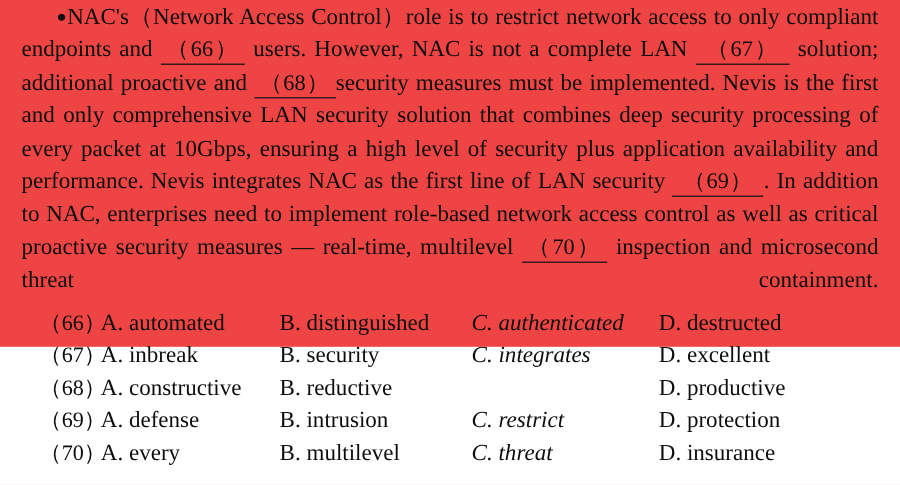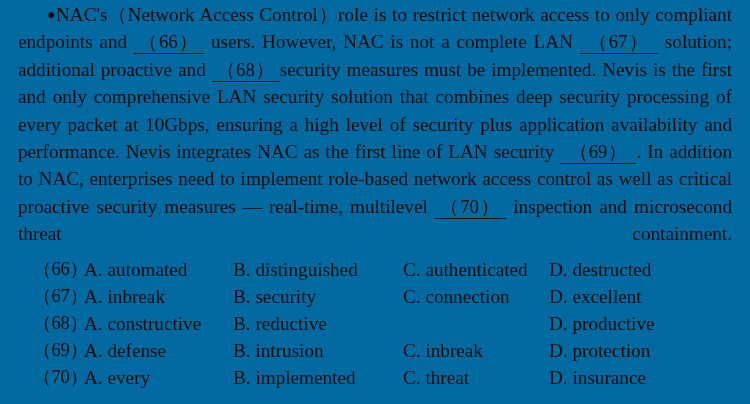--- a/index.html
+++ b/index.html
@@ -12,22 +12,22 @@
     width: 750px;
     height: 404px;
     overflow: hidden;
     font-family: "Liberation Serif", "DejaVu Serif", serif;
     color: #0d0d0d;
     -webkit-font-smoothing: none;
   }
   #page {
     position: relative;
     width: 750px;
-    height: 404px;
-    background: #0369a1;
+    height: 289px;
+    background: #ef4444;
   }
   
   .passage {
     position: absolute;
     left: 18px;
     top: 1px;
     width: 714px;
     font-size: 19.2px;
     line-height: 27.4px;
     text-align: justify;
@@ -75,21 +75,21 @@
     line-height: 27px;
     white-space: nowrap;
   }
   .opt-num {
     position: absolute;
     left: 33px;
     font-size: 18.4px;
   }
   .opt-a { position: absolute; left: 84px; }
   .opt-b { position: absolute; left: 233px; text-align: right; }
-  .opt-c { position: absolute; left: 403px; }
+  .opt-c { position: absolute; left: 393px; font-style: italic; }
   .opt-d { position: absolute; left: 549px; }
 </style>
 </head>
 <body>
 
 <div id="page">
 
   <div class="passage">
     <p><span class="bullet">●</span><span>NAC's（Network Access Control）role is to restrict network access to only compliant endpoints and </span><span class="blank mid">（66）</span><span> users. However, NAC is not a complete LAN </span><span class="blank wide">（67）</span><span> solution; additional proactive and </span><span class="blank mid">（68）</span><span>security measures must be implemented. Nevis is the first and only comprehensive LAN security solution that combines deep security processing of every packet at 10Gbps, ensuring a high level of security plus application availability and performance. Nevis integrates NAC as the first line of LAN security </span><span class="blank wide">（69）</span><span>. In addition to NAC, enterprises need to implement role-based network access control as well as critical proactive security measures — real-time, multilevel </span><span class="blank mid">（70）</span><span> inspection and microsecond threat containment.</span></p>
   </div>
@@ -101,41 +101,41 @@
       <span class="opt-a">A. automated</span>
       <span class="opt-b">B. distinguished</span>
       <span class="opt-c">C. authenticated</span>
       <span class="opt-d">D. destructed</span>
     </div>
 
     <div class="opt-row">
       <span class="opt-num">（67）</span>
       <span class="opt-a">A.  inbreak</span>
       <span class="opt-b">B. security</span>
-      <span class="opt-c">C. connection</span>
+      <span class="opt-c">C. integrates</span>
       <span class="opt-d">D. excellent</span>
     </div>
 
     <div class="opt-row">
       <span class="opt-num">（68）</span>
       <span class="opt-a">A. constructive</span>
       <span class="opt-b">B. reductive</span>
       <span class="opt-d">D. productive</span>
     </div>
 
     <div class="opt-row">
       <span class="opt-num">（69）</span>
       <span class="opt-a">A. defense</span>
       <span class="opt-b">B. intrusion</span>
-      <span class="opt-c">C. inbreak</span>
+      <span class="opt-c">C. restrict</span>
       <span class="opt-d">D. protection</span>
     </div>
 
     <div class="opt-row">
       <span class="opt-num">（70）</span>
       <span class="opt-a">A. every</span>
-      <span class="opt-b">B. implemented</span>
+      <span class="opt-b">B. multilevel</span>
       <span class="opt-c">C. threat</span>
       <span class="opt-d">D.  insurance</span>
     </div>
 
   </div>
 </div>
 
 </body></html>

